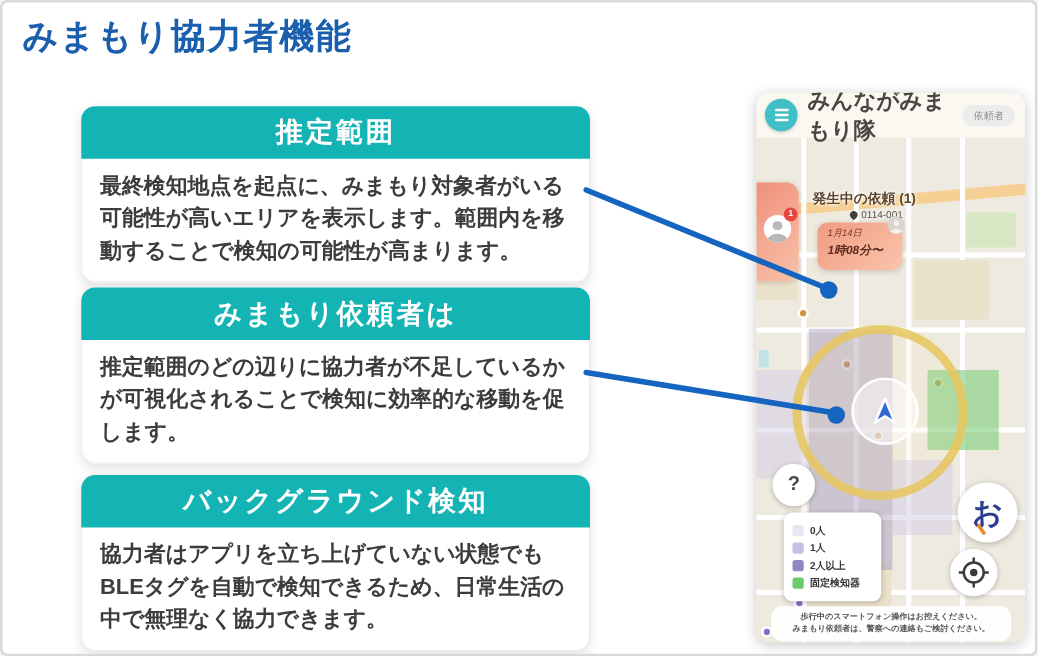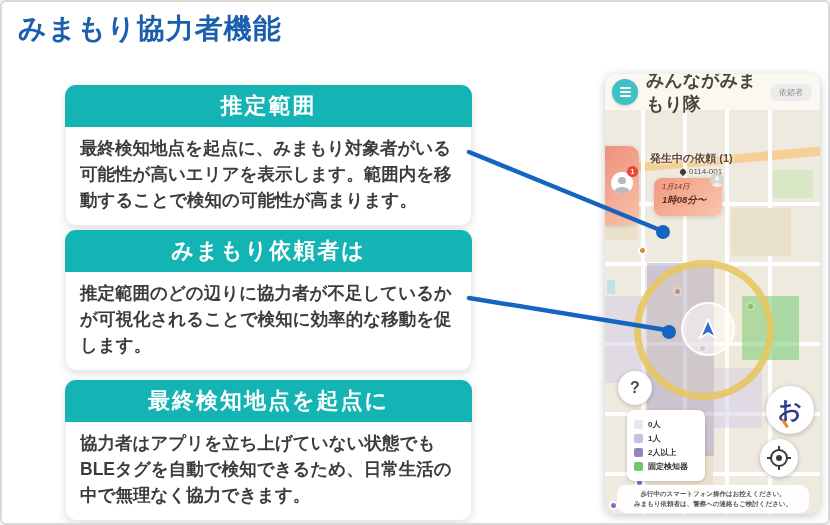--- a/index.html
+++ b/index.html
@@ -111,21 +111,21 @@
 
   <div class="card" id="card1">
     <div class="card-head">推定範囲</div>
     <div class="card-body">最終検知地点を起点に、みまもり対象者がいる可能性が高いエリアを表示します。範囲内を移動することで検知の可能性が高まります。</div>
   </div>
   <div class="card" id="card2">
     <div class="card-head">みまもり依頼者は</div>
     <div class="card-body">推定範囲のどの辺りに協力者が不足しているかが可視化されることで検知に効率的な移動を促します。</div>
   </div>
   <div class="card" id="card3">
-    <div class="card-head">最終検知地点を起点に</div>
+    <div class="card-head">バックグラウンド検知</div>
     <div class="card-body">協力者はアプリを立ち上げていない状態でもBLEタグを自動で検知できるため、日常生活の中で無理なく協力できます。</div>
   </div>
 
   <div class="phone">
 
     <div class="map">
 
       <div class="orange-road"></div>
       <div class="road-v" style="left:36px"></div>
       <div class="road-v" style="left:78px"></div>

